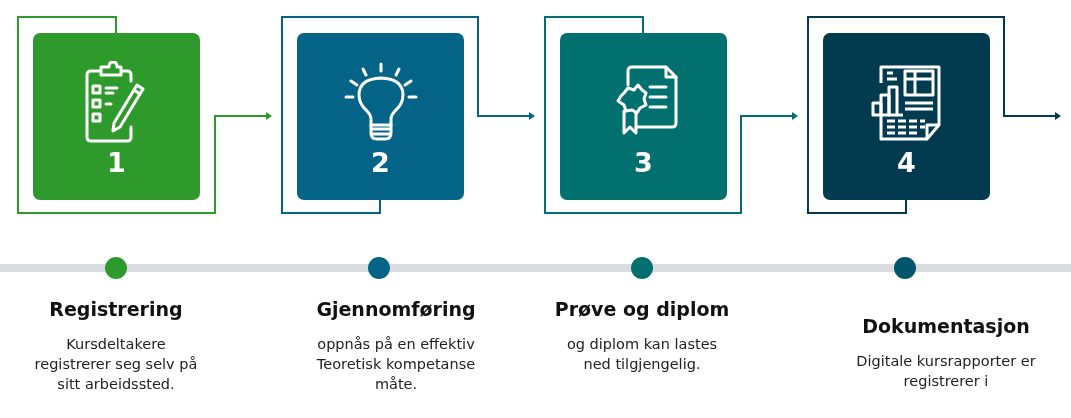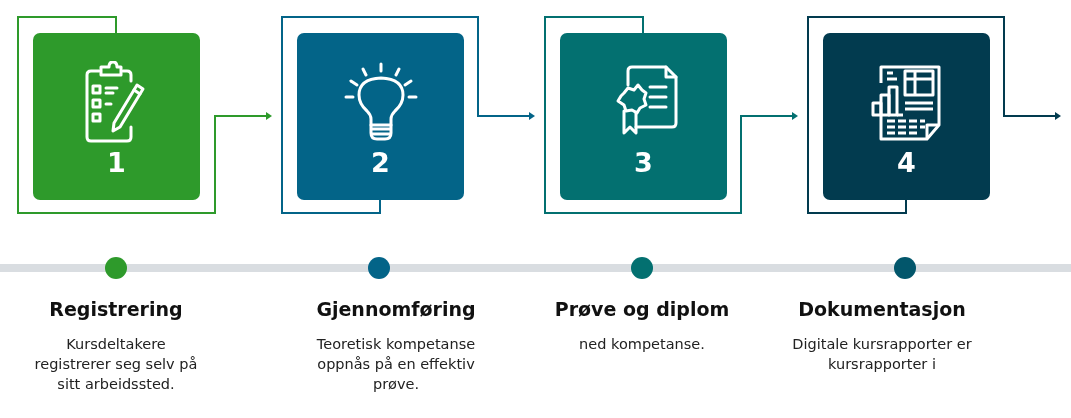--- a/index.html
+++ b/index.html
@@ -111,30 +111,31 @@
   <div class="step-title">Registrering</div>
   <div class="step-desc">
     <div>Kursdeltakere</div>
     <div>registrerer seg selv på</div>
     <div>sitt arbeidssted.</div>
   </div>
 </div>
 <div class="step-text" style="left:276px;">
   <div class="step-title">Gjennomføring</div>
   <div class="step-desc">
+    <div>oppnås på en effektiv</div>
     <div>Teoretisk kompetanse</div>
-    <div>oppnås på en effektiv</div>
-    <div>prøve.</div>
+    <div>måte.</div>
   </div>
 </div>
 <div class="step-text" style="left:522px;">
   <div class="step-title">Prøve og diplom</div>
   <div class="step-desc">
-    <div>ned kompetanse.</div>
+    <div>og diplom kan lastes</div>
+    <div>ned tilgjengelig.</div>
   </div>
 </div>
-<div class="step-text" style="left:762px;">
+<div class="step-text" style="left:826px;margin-top:17px;">
   <div class="step-title">Dokumentasjon</div>
   <div class="step-desc">
     <div>Digitale kursrapporter er</div>
-    <div>kursrapporter i</div>
+    <div>registrerer i</div>
   </div>
 </div>
 
 </body></html>

